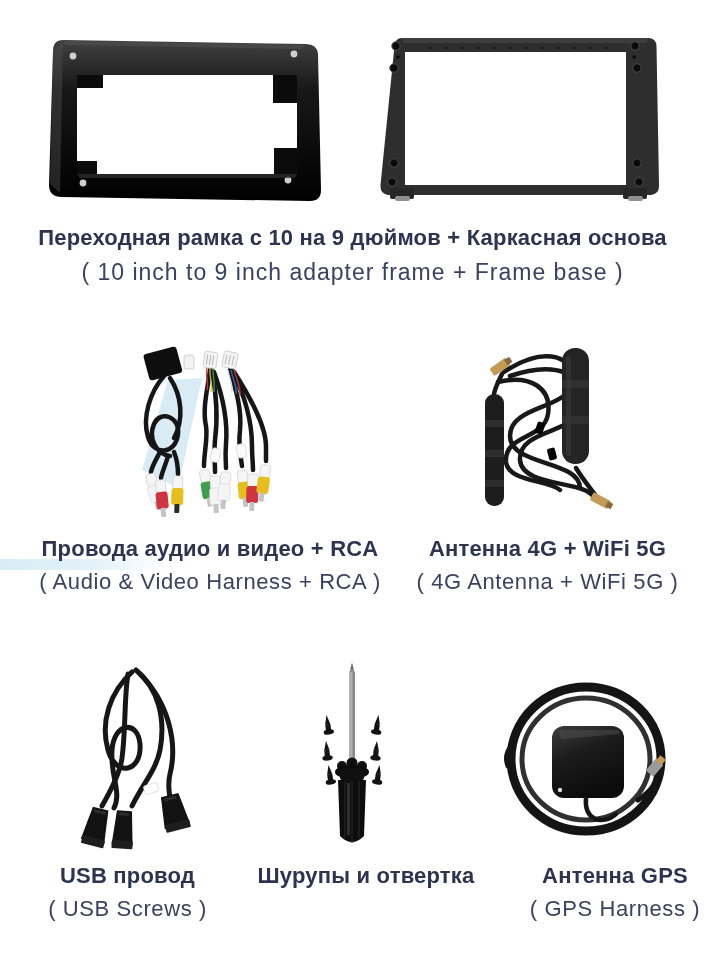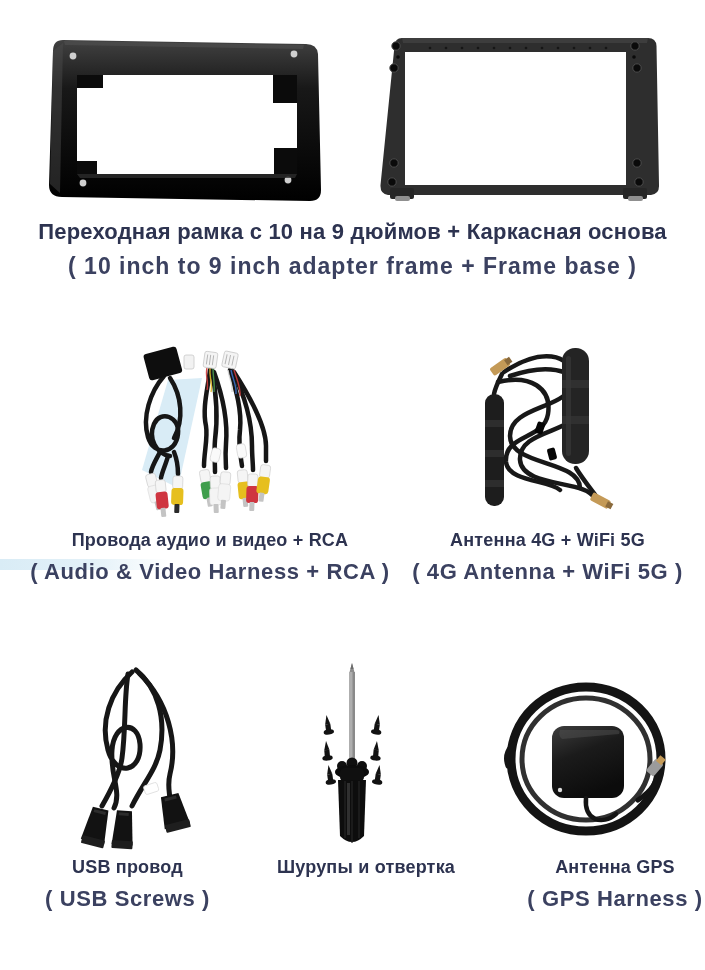--- a/index.html
+++ b/index.html
@@ -2,30 +2,30 @@
 <html><head>
 <meta charset="utf-8">
 <style>
   html,body{margin:0;padding:0;background:#ffffff;}
   .canvas{
     position:relative;width:705px;height:970px;background:#ffffff;
     font-family:"Liberation Sans",sans-serif;overflow:hidden;
   }
   .abs{position:absolute;}
   .caption{position:absolute;text-align:center;}
-  .ru{font-weight:700;font-size:18px;color:#2d3350;letter-spacing:0.2px;line-height:1.15;}
-  .en{font-weight:700;font-size:22px;color:#3b4160;letter-spacing:0.6px;margin-top:8px;line-height:1.15;}
+  .ru{font-weight:700;font-size:22px;color:#2d3350;letter-spacing:0.2px;line-height:1.15;}
+  .en{font-weight:400;font-size:22px;color:#3b4160;letter-spacing:0.6px;margin-top:8px;line-height:1.15;}
   .row1 .ru{font-size:22px;}
   .row1 .en{font-size:23px;letter-spacing:1px;margin-top:9px;}
   .wm-band{
     position:absolute;left:0;top:559px;width:168px;height:11px;
     background:linear-gradient(to right,#d9ecf6 0%,#e3f1f8 55%,rgba(227,241,248,0) 100%);
     z-index:0;
   }
-  .caption{z-index:2;}
+  .caption{z-index:2;margin-top:6px;}
   svg{display:block;}
 </style>
 </head>
 <body>
 
 <div class="canvas">
 
   <div class="wm-band"></div>
 
   <div class="abs" style="left:36px;top:20px;">

